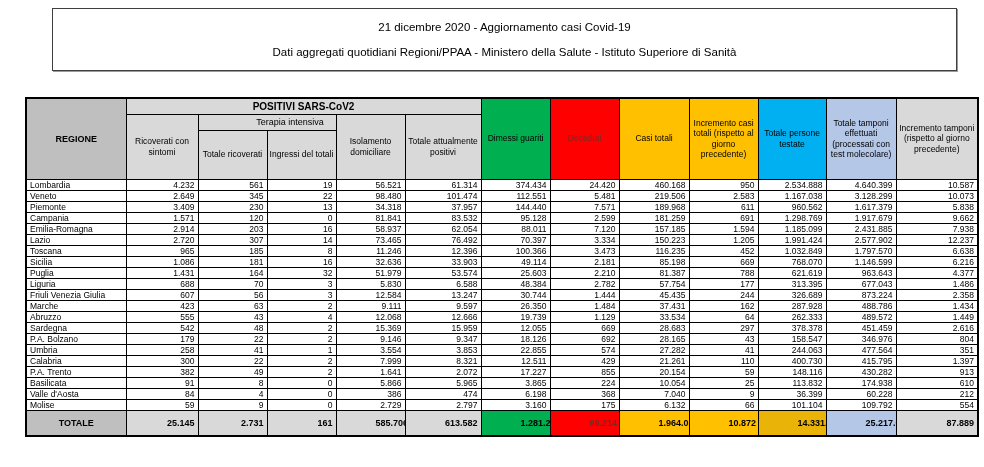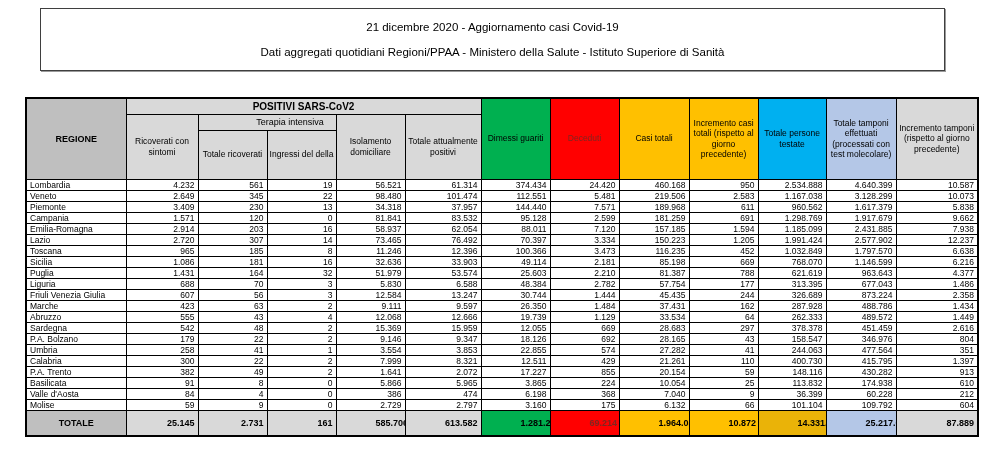--- a/index.html
+++ b/index.html
@@ -1,19 +1,19 @@
 <!DOCTYPE html>
 <html><head>
 <meta charset="utf-8">
 <style>
   html,body{margin:0;padding:0;background:#ffffff;}
   body{width:984px;height:467px;position:relative;font-family:"Liberation Sans",sans-serif;color:#000;}
 
   .title-box{
-    position:absolute;left:40px;top:8px;width:905px;height:63px;box-sizing:border-box;
+    position:absolute;left:52px;top:8px;width:905px;height:63px;box-sizing:border-box;
     border:1px solid #3f3f3f;box-shadow:1px 1px 0 #9a9a9a;
     display:flex;flex-direction:column;justify-content:space-evenly;align-items:center;
     font-size:11.5px;
   }
 
   table.covid{
     position:absolute;left:25px;top:97px;
     border-collapse:collapse;table-layout:fixed;width:952px;
     font-size:8.5px;
   }
@@ -88,21 +88,21 @@
       <th rowspan="3" class="h-sub bg-grayL" style="white-space:normal">Incremento tamponi (rispetto al giorno precedente)</th>
     </tr>
     <tr>
       <th rowspan="2" class="h-sub" style="white-space:normal">Ricoverati con sintomi</th>
       <th colspan="2" class="h-mid">Terapia intensiva</th>
       <th rowspan="2" class="h-sub" style="white-space:normal">Isolamento domiciliare</th>
       <th rowspan="2" class="h-sub" style="white-space:normal">Totale attualmente positivi</th>
     </tr>
     <tr>
       <th class="h-sub" style="height:49px;white-space:normal">Totale ricoverati</th>
-      <th class="h-sub" style="white-space:normal">Ingressi del della</th>
+      <th class="h-sub" style="white-space:normal">Ingressi del totali</th>
     </tr>
   </thead>
   <tbody id="tbody">
       <tr>
         <td class="region">Lombardia</td>
         <td class="num">4.232</td>
         <td class="num">561</td>
         <td class="num">19</td>
         <td class="num">56.521</td>
         <td class="num">61.314</td>
@@ -405,21 +405,21 @@
         <td class="num">9</td>
         <td class="num">0</td>
         <td class="num">2.729</td>
         <td class="num">2.797</td>
         <td class="num">3.160</td>
         <td class="num">175</td>
         <td class="num">6.132</td>
         <td class="num">66</td>
         <td class="num">101.104</td>
         <td class="num">109.792</td>
-        <td class="num">604</td>
+        <td class="num">554</td>
       </tr>
     </tbody>
   <tfoot>
     <tr>
       <td class="label">TOTALE</td>
       <td class="num">25.145</td>
       <td class="num">2.731</td>
       <td class="num">161</td>
       <td class="num">585.706</td>
       <td class="num">613.582</td>

